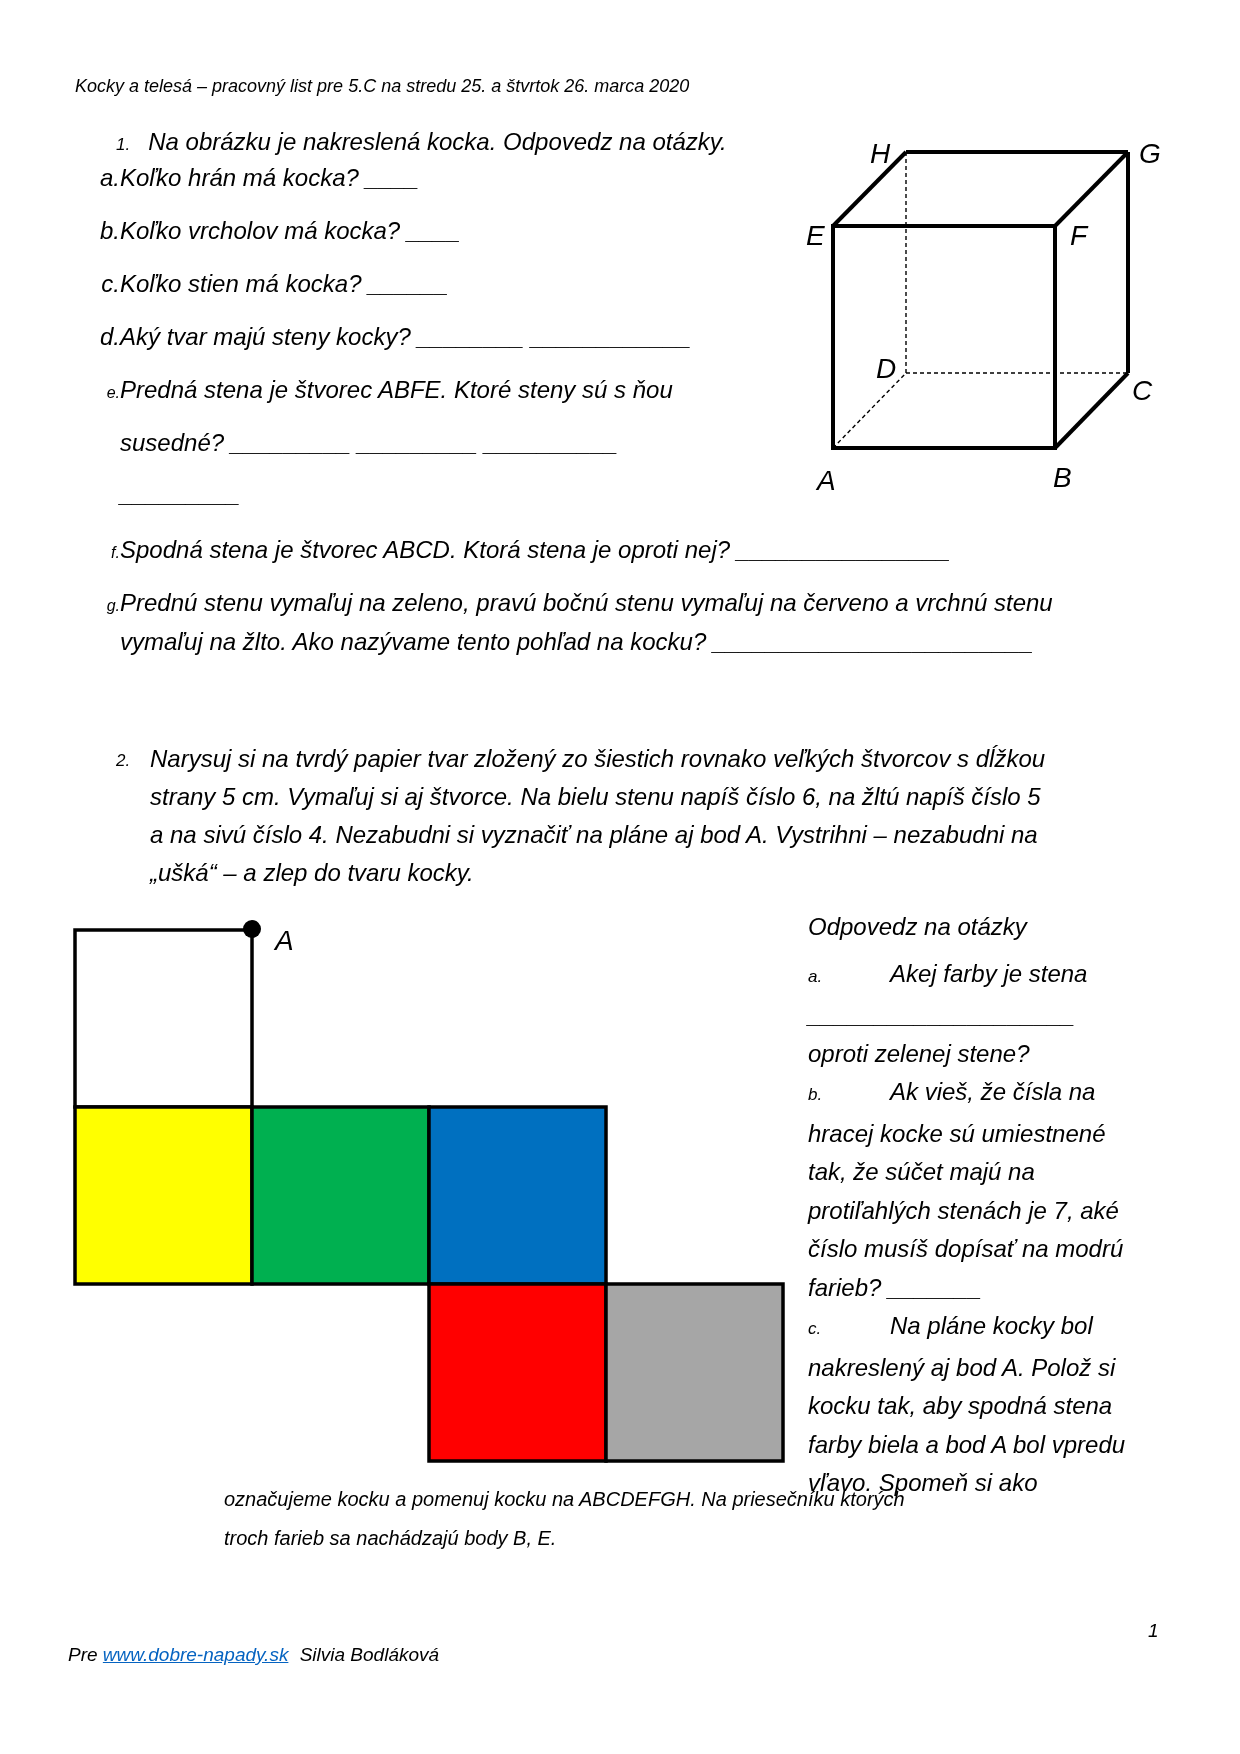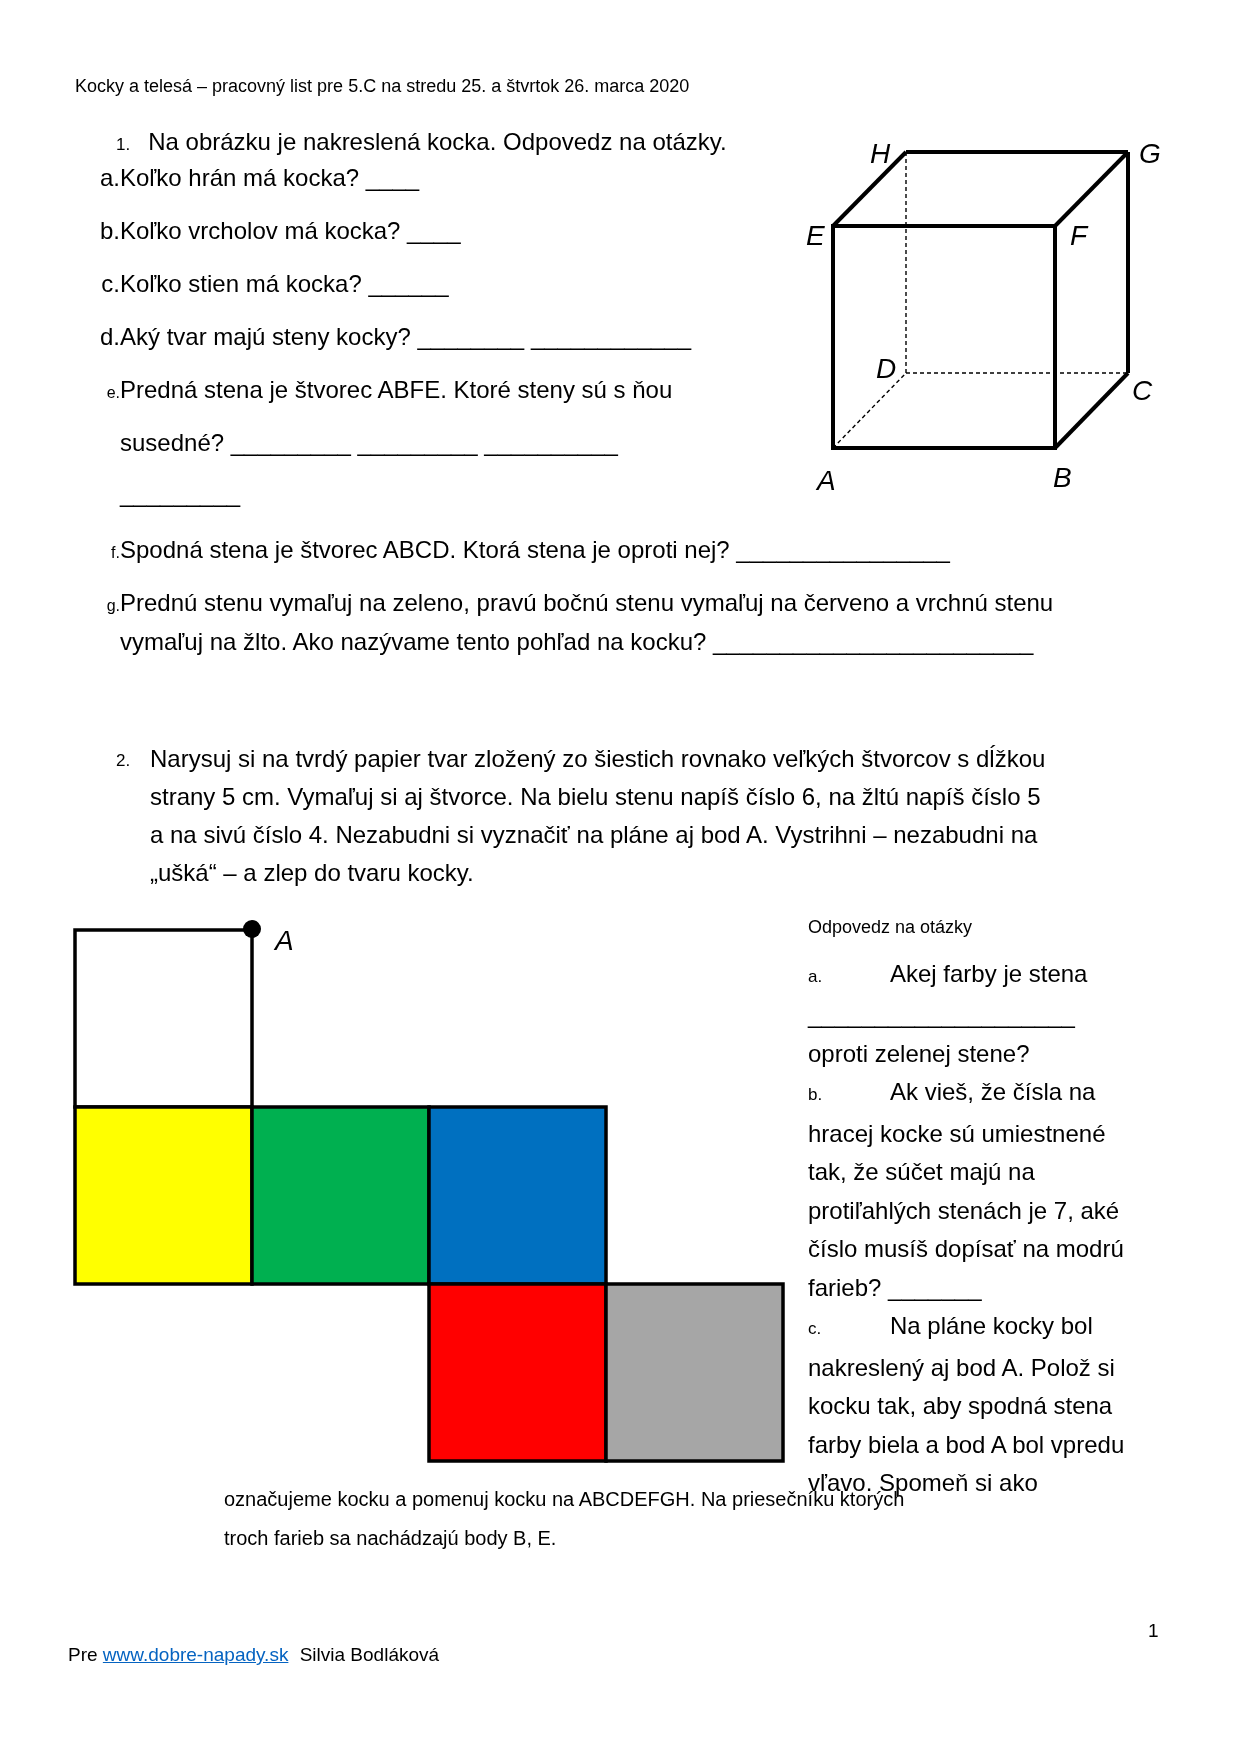--- a/index.html
+++ b/index.html
@@ -1,31 +1,31 @@
 <!DOCTYPE html>
 <html><head>
 <meta charset="utf-8">
 <style>
   html, body { margin: 0; padding: 0; background: #ffffff; }
   body { width: 1240px; height: 1754px; position: relative; overflow: hidden;
          font-family: "Liberation Sans", sans-serif; color: #000; }
-  .abs { position: absolute; white-space: nowrap; }
+  .abs { position: absolute; white-space: nowrap; font-style: italic; }
   .header { left: 75px; top: 76px; font-size: 18px; }
   .q1 { left: 116px; top: 128px; font-size: 24px; }
   .q1 .num { font-size: 17px; margin-right: 18px; }
   .q1 .small { font-size: 24px; }
   .item { left: 82px; font-size: 24px; text-align: right; }
   .item .lbl { display: inline-block; width: 38px; }
   .item .lbl.small { font-size: 16px; }
   .cont { left: 120px; font-size: 24px; }
   .q2 { left: 116px; top: 740px; font-size: 24px; line-height: 38px; white-space: normal; width: 1040px; }
   .q2 .num { font-size: 17px; position: absolute; left: 0; top: 0; }
   .q2 .line { display: block; padding-left: 34px; white-space: nowrap; }
   .side { left: 808px; font-size: 24px; line-height: 38.5px; white-space: normal; width: 360px; }
-  .side .title { font-size: 18px; display: block; margin-bottom: 8px; }
+  .side .title { font-size: 24px; display: block; margin-bottom: 8px; }
   .side .sublbl { font-size: 17px; display: inline-block; width: 82px; }
   .side .row { display: block; white-space: nowrap; }
   .tail { left: 224px; top: 1480px; font-size: 20px; line-height: 38.5px; }
   .tail .row { display: block; }
   .footer { left: 68px; top: 1644px; font-size: 19px; }
   .footer a { color: #0563C1; text-decoration: underline; }
   .pagenum { left: 1148px; top: 1620px; font-size: 19px; }
   svg { position: absolute; left: 0; top: 0; }
   .vlabel { font-family: "Liberation Sans", sans-serif; font-style: italic; font-size: 28px; }
 </style>

